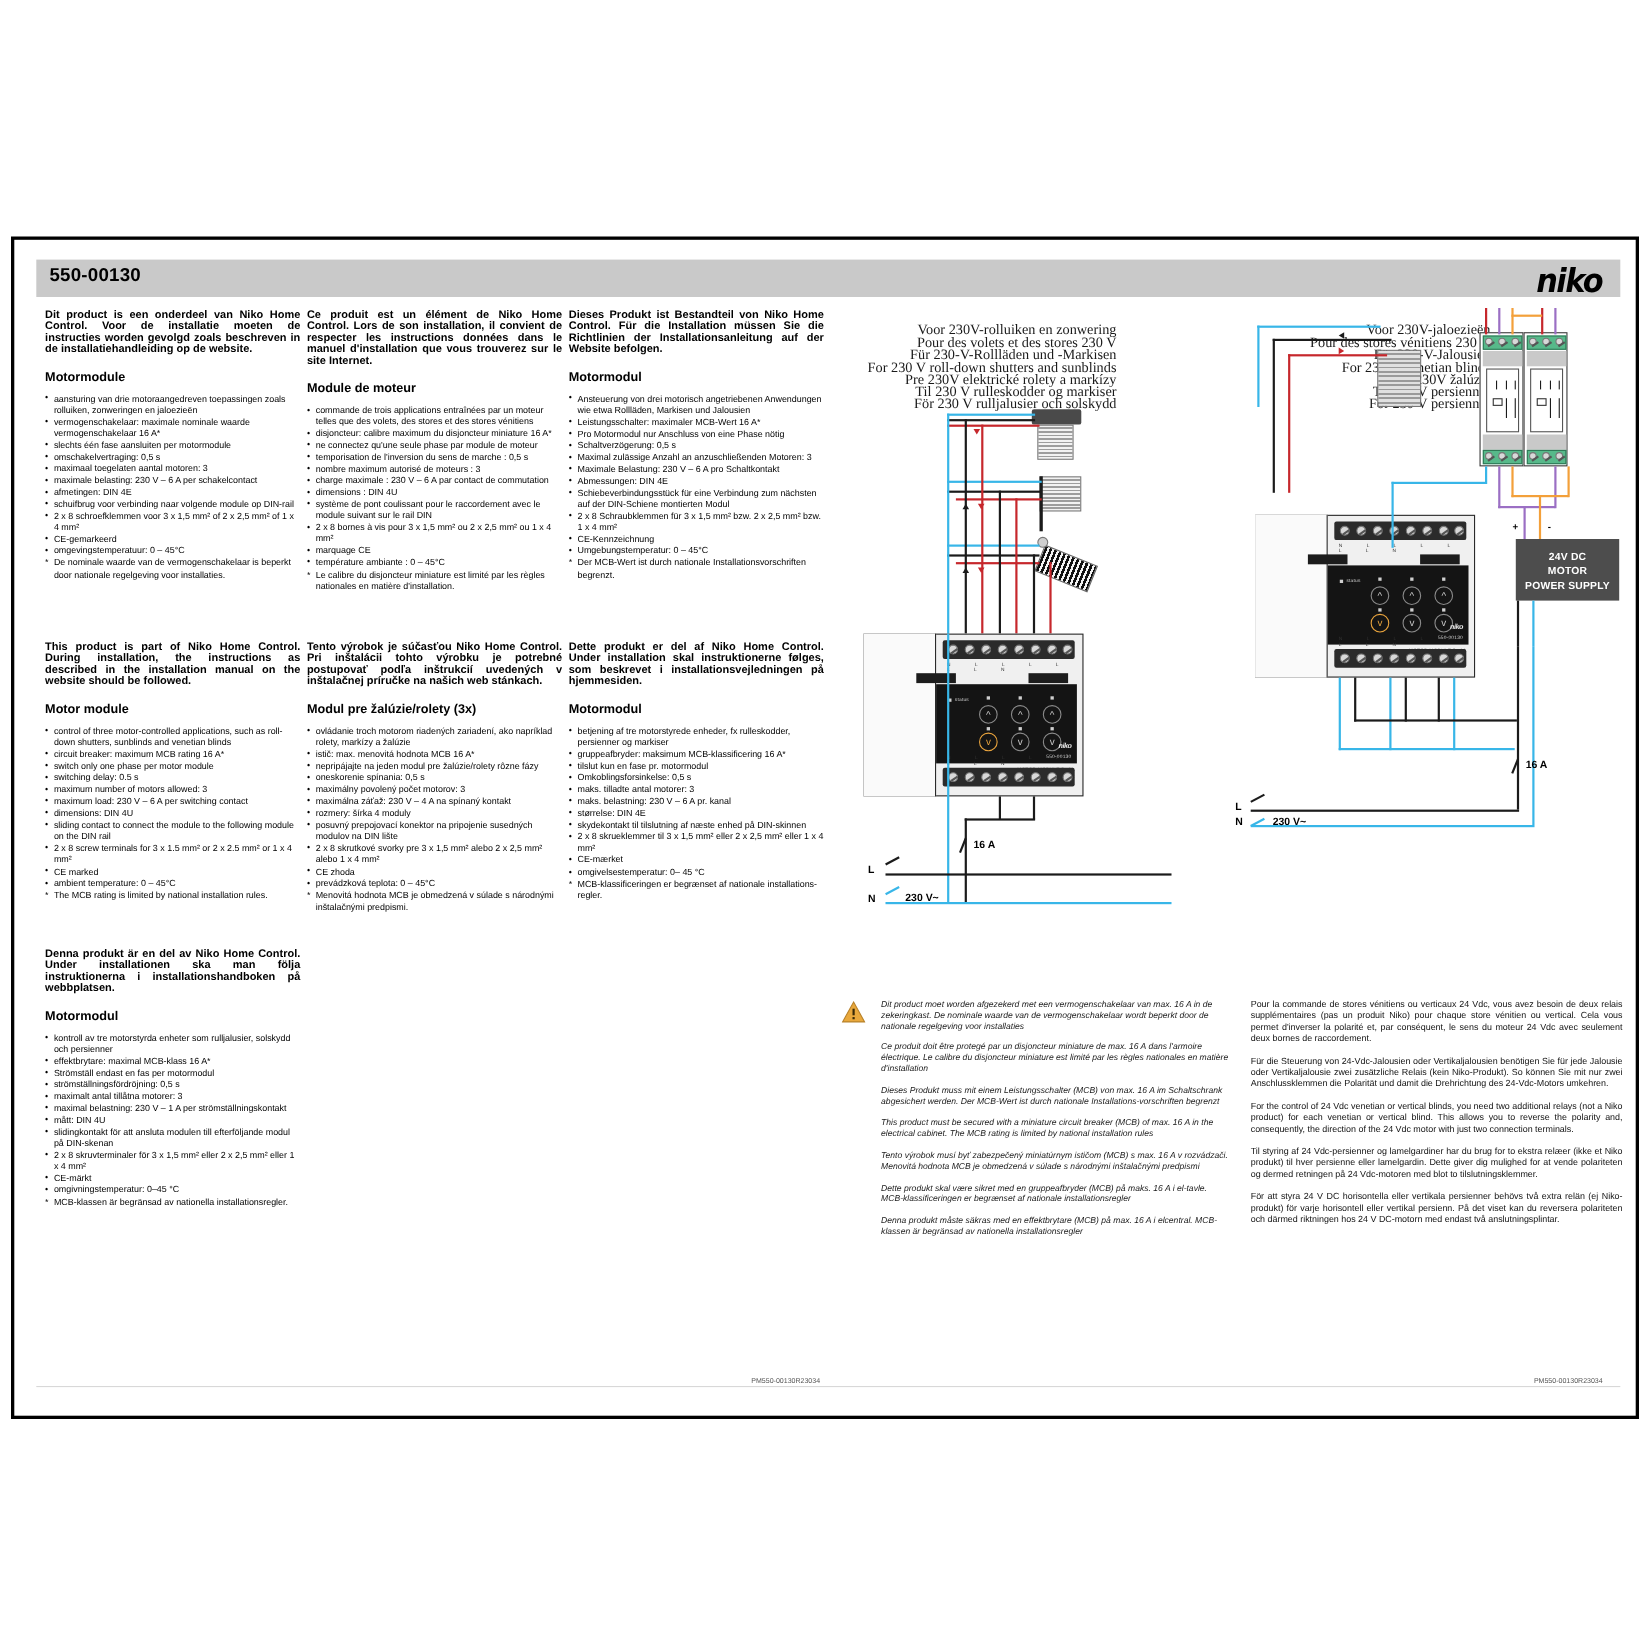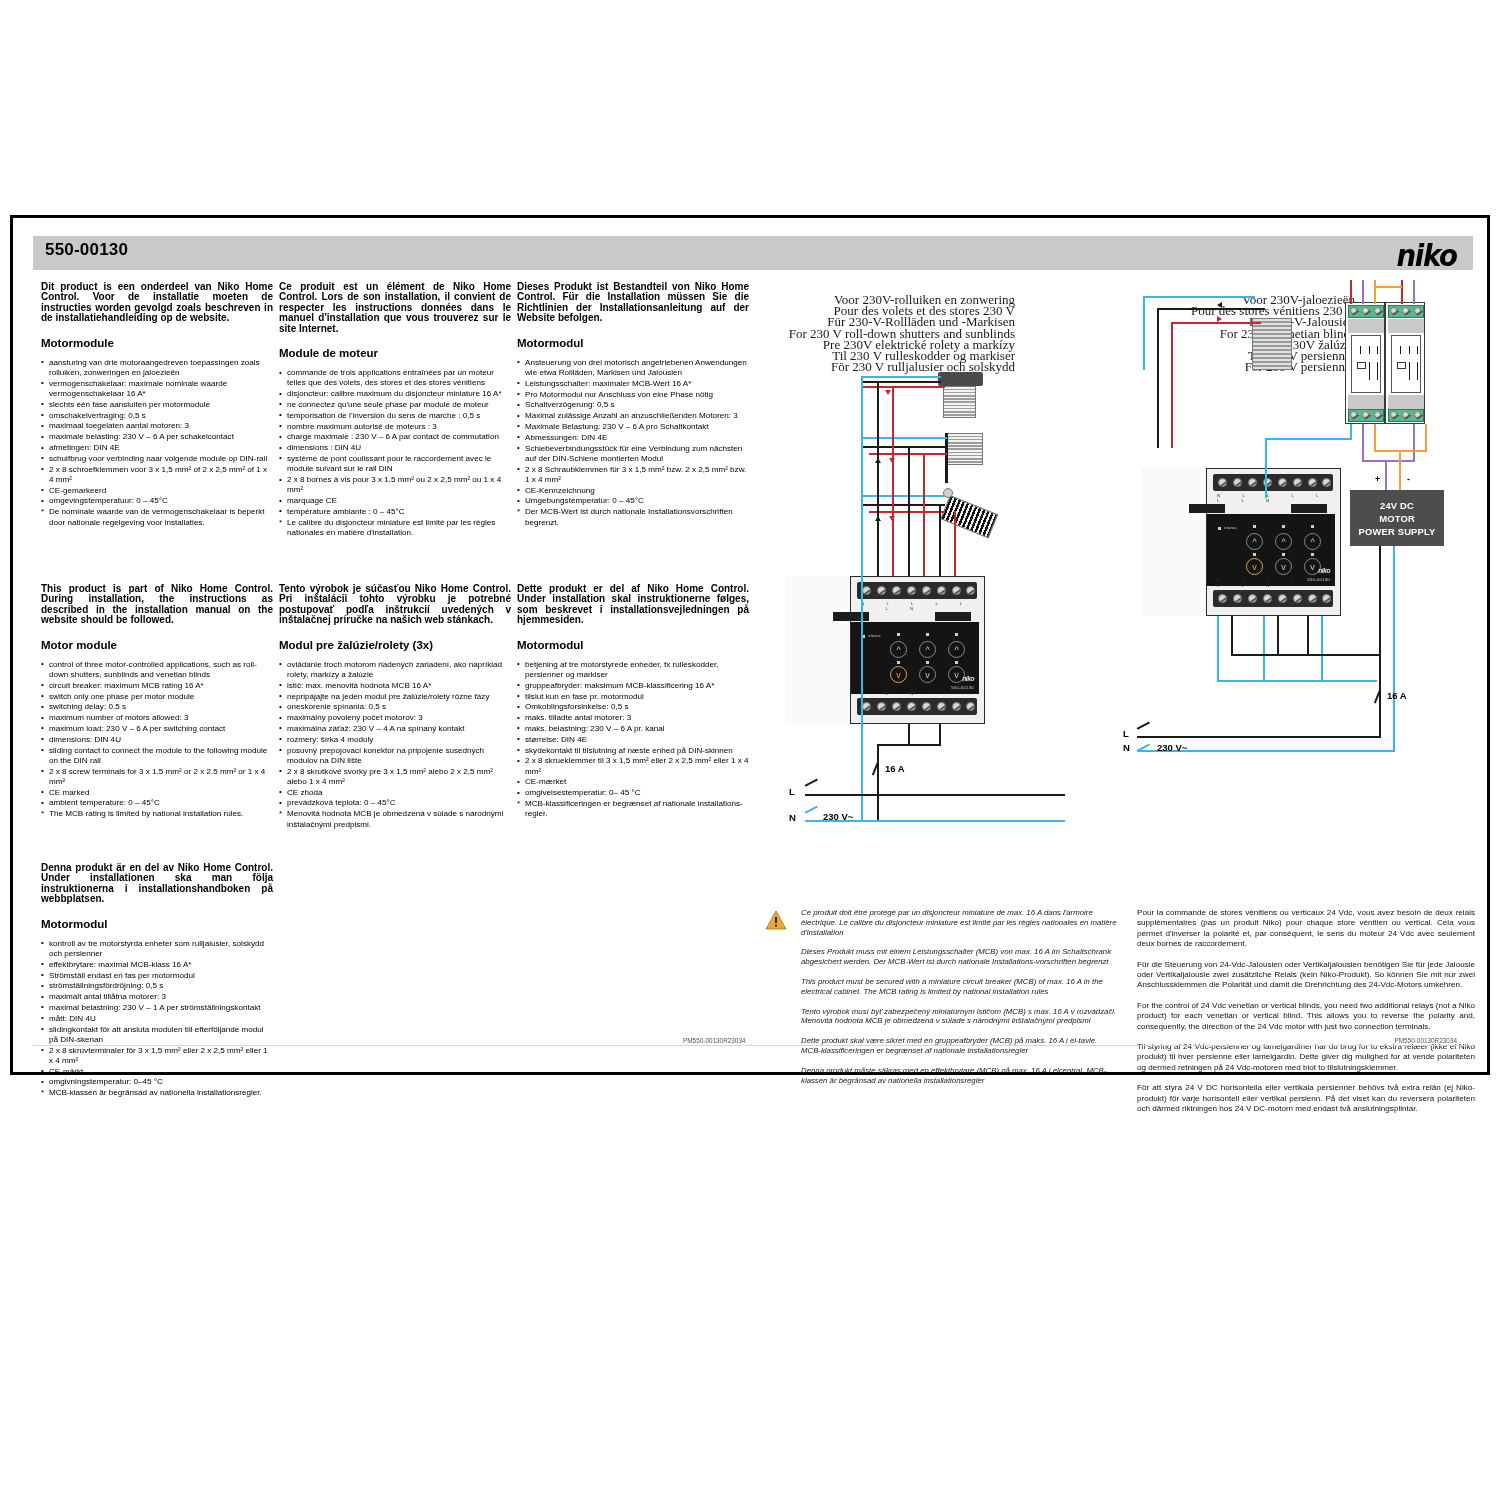--- a/index.html
+++ b/index.html
@@ -6,21 +6,21 @@
   html, body { margin:0; padding:0; }
   body {
     width:1500px; height:1500px;
     background:#ffffff;
     font-family:"Liberation Sans", sans-serif;
     color:#111;
     overflow:hidden;
   }
   #page {
     position:absolute; left:10px; top:215px;
-    width:1480px; height:860px;
+    width:1480px; height:1075px;
     border:3px solid #000;
     background:#fff;
   }
   .inner { position:absolute; inset:0; }
 
   
   .headerbar {
     position:absolute; left:20px; top:18px; width:1440px; height:34px;
     background:#c9c9c9;
   }
@@ -547,21 +547,21 @@
     <div class="w w-orange" style="left:609px;top:170px;width:52px;height:1.6px;"></div>
     <div class="w w-orange" style="left:660px;top:144px;width:1.6px;height:28px;"></div>
     <div class="w w-orange" style="left:634px;top:170px;width:1.6px;height:40px;"></div>
     <div class="w w-blue" style="left:585px;top:144px;width:1.6px;height:16px;"></div>
     <div class="w w-blue" style="left:500px;top:158px;width:86px;height:1.6px;"></div>
     <div class="w w-blue" style="left:500px;top:158px;width:1.6px;height:60px;"></div>
 
     <div class="lbl sm" style="left:610px;top:194px;">+</div>
     <div class="lbl sm" style="left:642px;top:194px;">-</div>
 
-    <div class="psu" style="left:585px;top:210px;width:94px;height:56px;">
+    <div class="psu" style="left:613px;top:210px;width:94px;height:56px;">
       <div>24V DC</div>
       <div>MOTOR</div>
       <div>POWER SUPPLY</div>
     </div>
     <div class="w w-black" style="left:614px;top:266px;width:1.6px;height:42px;"></div>
     <div class="w w-blue" style="left:628px;top:266px;width:1.6px;height:42px;"></div>
 
     <div class="w w-blue" style="left:452px;top:336px;width:1.6px;height:66px;"></div>
     <div class="w w-blue" style="left:498px;top:336px;width:1.6px;height:66px;"></div>
     <div class="w w-blue" style="left:556px;top:336px;width:1.6px;height:66px;"></div>
@@ -584,20 +584,21 @@
 
   </div>
 
   <div class="warnwrap">
     <svg class="warnicon" viewBox="0 0 22 20">
       <polygon points="11,1 21,19 1,19" fill="#e9a83c" stroke="#b8822a" stroke-width="1"></polygon>
       <rect x="10" y="7" width="2" height="6" fill="#3a2a08"></rect>
       <rect x="10" y="14.6" width="2" height="2" fill="#3a2a08"></rect>
     </svg>
     <div class="warnbody">
+      <p>Dit product moet worden afgezekerd met een vermogenschakelaar van max. 16 A in de zekeringkast. De nominale waarde van de vermogenschakelaar wordt beperkt door de nationale regelgeving voor installaties</p>
       <p>Ce produit doit être protegé par un disjoncteur miniature de max. 16 A dans l'armoire électrique. Le calibre du disjoncteur miniature est limité par les règles nationales en matière d'installation</p>
       <p>Dieses Produkt muss mit einem Leistungsschalter (MCB) von max. 16 A im Schaltschrank abgesichert werden. Der MCB-Wert ist durch nationale Installations-vorschriften begrenzt</p>
       <p>This product must be secured with a miniature circuit breaker (MCB) of max. 16 A in the electrical cabinet. The MCB rating is limited by national installation rules</p>
       <p>Tento výrobok musí byť zabezpečený miniatúrnym ističom (MCB) s max. 16 A v rozvádzači. Menovitá hodnota MCB je obmedzená v súlade s národnými inštalačnými predpismi</p>
       <p>Dette produkt skal være sikret med en gruppeafbryder (MCB) på maks. 16 A i el-tavle. MCB-klassificeringen er begrænset af nationale installationsregler</p>
       <p>Denna produkt måste säkras med en effektbrytare (MCB) på max. 16 A i elcentral. MCB-klassen är begränsad av nationella installationsregler</p>
     </div>
   </div>
 
   <div class="notes">

